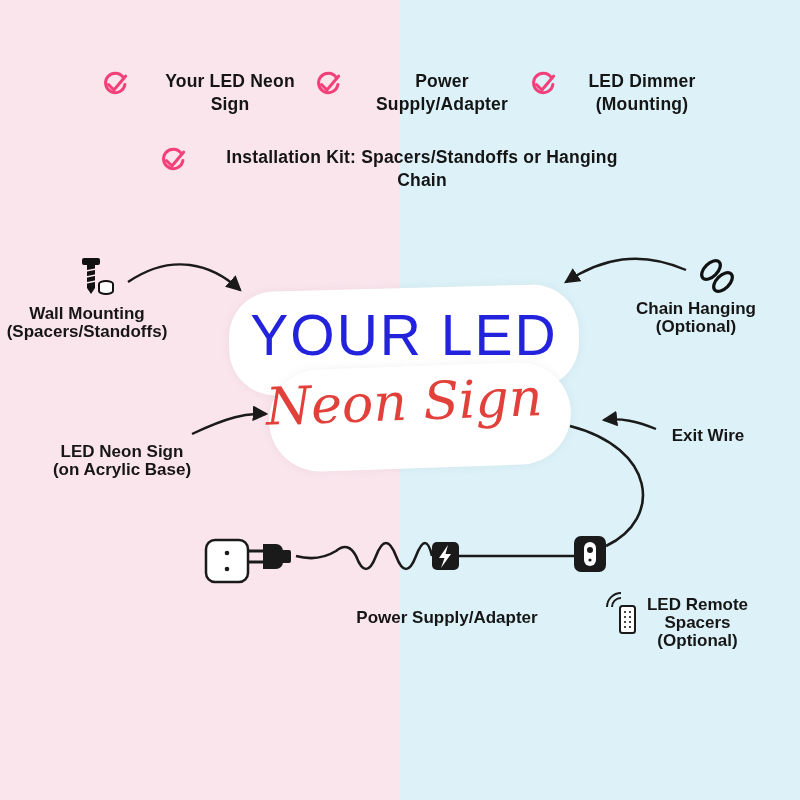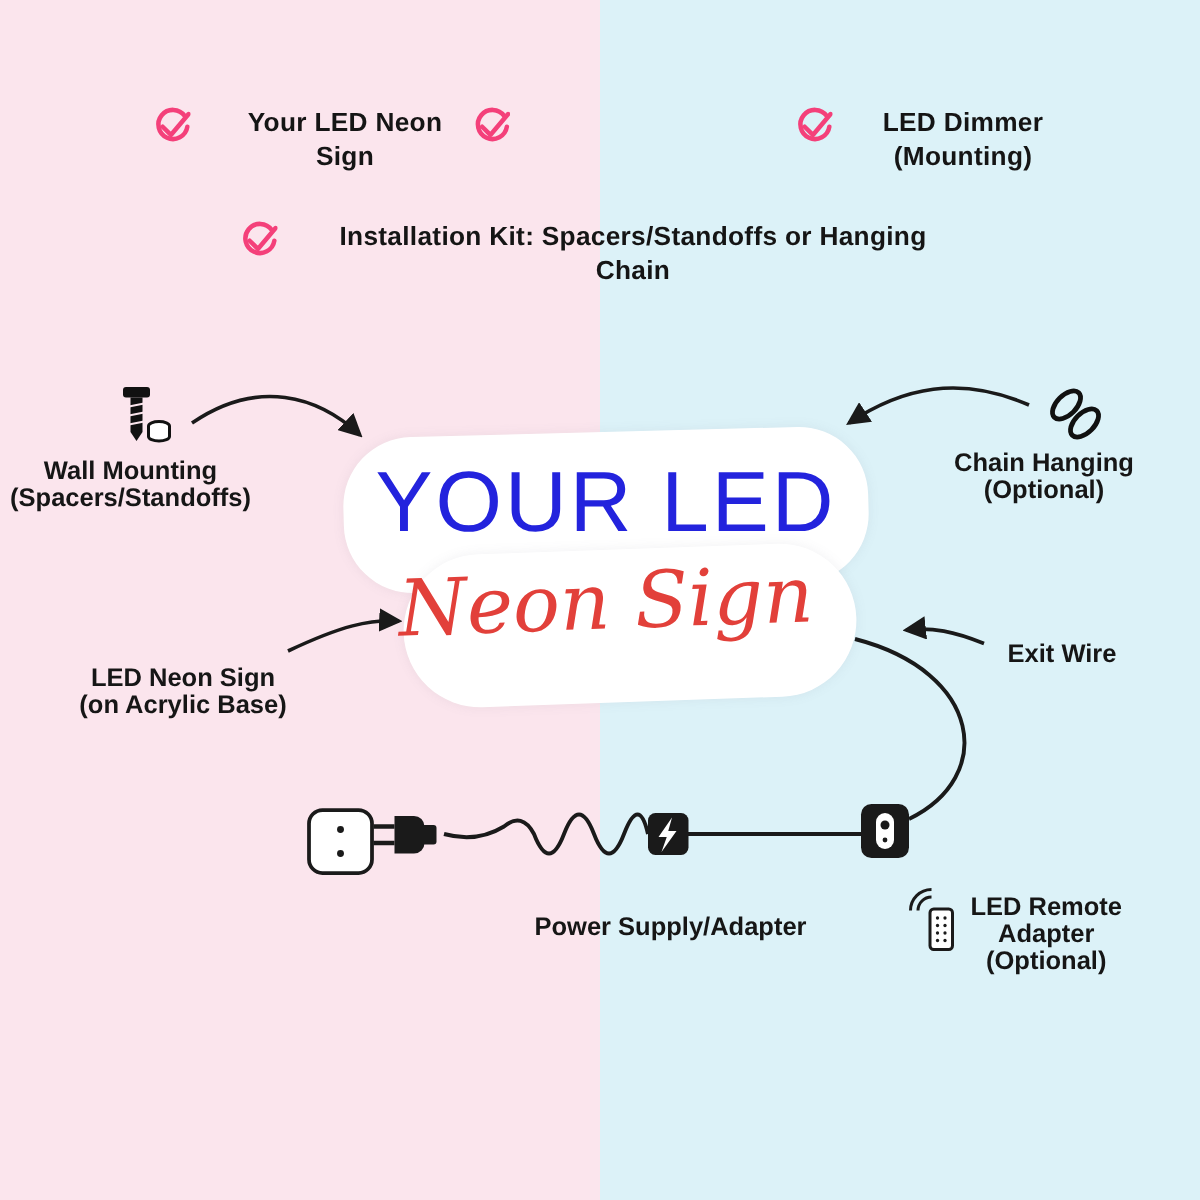--- a/index.html
+++ b/index.html
@@ -53,20 +53,22 @@
     </svg>
     <div class="check-label" style="width:160px;">Your LED Neon
 Sign</div>
   </div>
 
   <div class="check-item" style="left:313px; top:70px;">
     <svg class="check-icon" width="27" height="27" viewBox="0 0 32 32">
       <path d="M 27.5 7.5 A 11.5 11.5 0 1 0 29.5 16" fill="none" stroke="#f4407a" stroke-width="3.6" stroke-linecap="round"></path>
       <path d="M 10 16 l 6.5 6.5 L 30.5 6" fill="none" stroke="#f4407a" stroke-width="3.6" stroke-linecap="round" stroke-linejoin="round"></path>
     </svg>
+    <div class="check-label" style="width:178px;">Power
+Supply/Adapter</div>
   </div>
 
   <div class="check-item" style="left:528px; top:70px;">
     <svg class="check-icon" width="27" height="27" viewBox="0 0 32 32">
       <path d="M 27.5 7.5 A 11.5 11.5 0 1 0 29.5 16" fill="none" stroke="#f4407a" stroke-width="3.6" stroke-linecap="round"></path>
       <path d="M 10 16 l 6.5 6.5 L 30.5 6" fill="none" stroke="#f4407a" stroke-width="3.6" stroke-linecap="round" stroke-linejoin="round"></path>
     </svg>
     <div class="check-label" style="width:148px;">LED Dimmer
 (Mounting)</div>
   </div>
@@ -89,21 +91,21 @@
 
   <div class="callout" style="left:5px;  top:305px; width:164px;">Wall Mounting
 (Spacers/Standoffs)</div>
   <div class="callout" style="left:616px; top:300px; width:160px;">Chain Hanging
 (Optional)</div>
   <div class="callout" style="left:30px; top:443px; width:184px;">LED Neon Sign
 (on Acrylic Base)</div>
   <div class="callout" style="left:660px; top:427px; width:96px;">Exit Wire</div>
   <div class="callout" style="left:347px; top:609px; width:200px;">Power Supply/Adapter</div>
   <div class="callout" style="left:645px; top:596px; width:105px;">LED Remote
-Adapter
+Spacers
 (Optional)</div>
 
   <svg class="overlay" width="800" height="800" viewBox="0 0 800 800">
     <defs>
       <marker id="ah" viewBox="0 0 10 10" refX="8.5" refY="5" markerWidth="6.5" markerHeight="6.5" orient="auto-start-reverse">
         <path d="M0 0 L10 5 L0 10 z" fill="#1a1a1a"></path>
       </marker>
     </defs>
 
     <path d="M 128 282 C 172 252, 212 264, 240 290" fill="none" stroke="#1a1a1a" stroke-width="2.4" marker-end="url(#ah)"></path>

